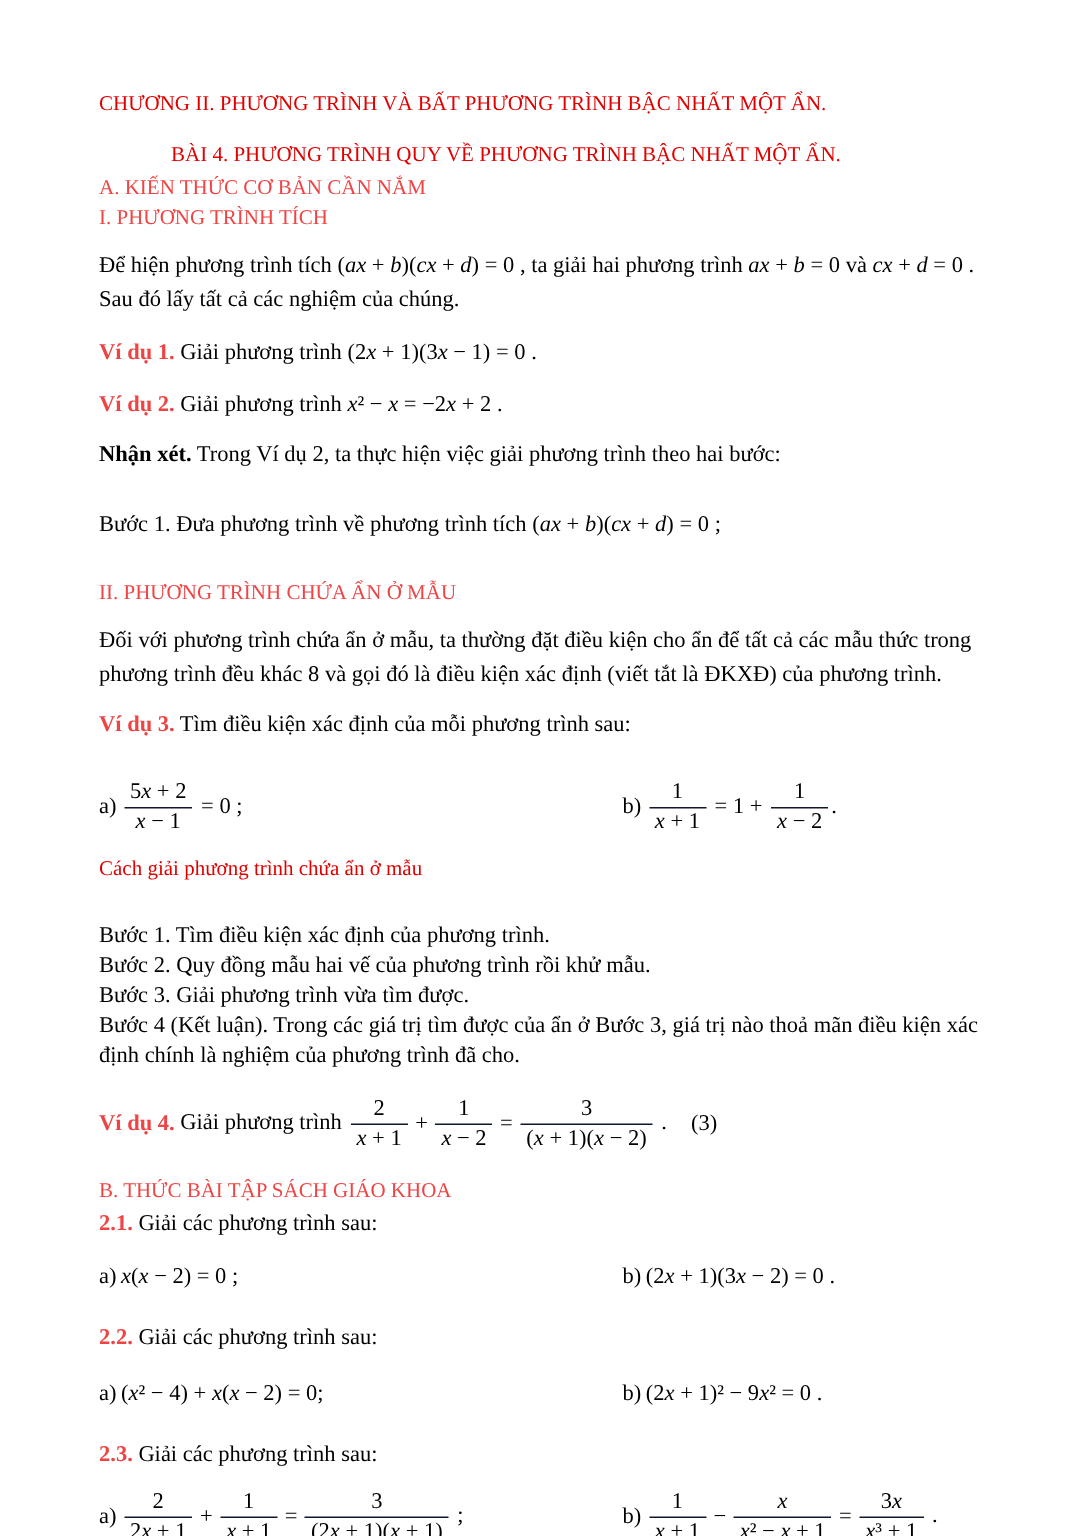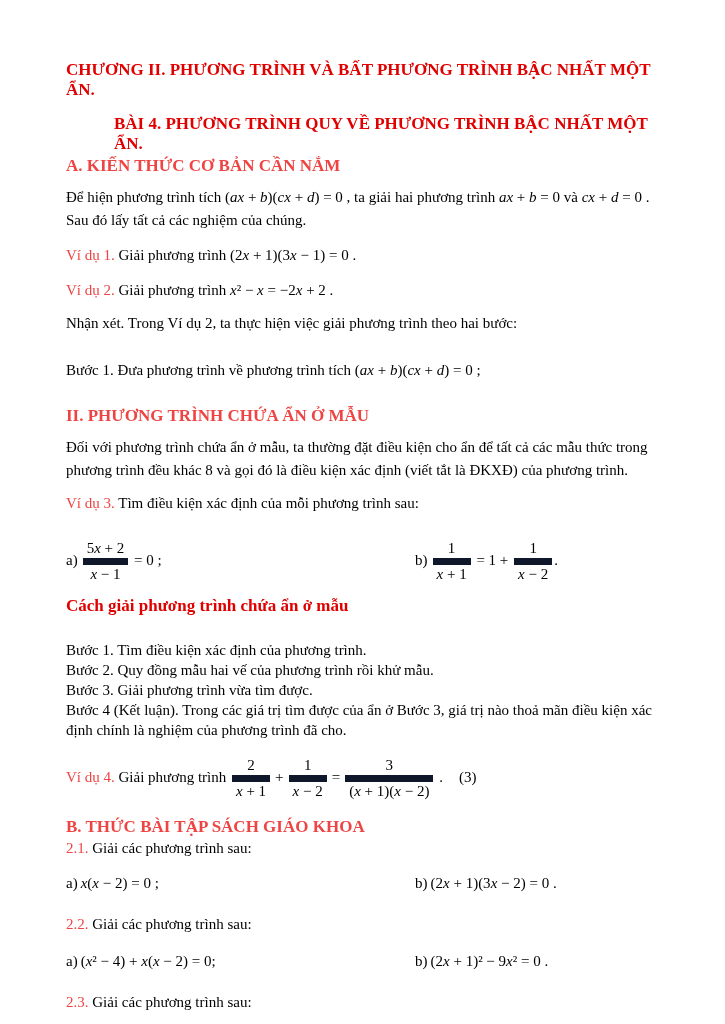--- a/index.html
+++ b/index.html
@@ -2,53 +2,54 @@
 <html lang="vi"><head>
 <meta charset="utf-8">
 <style>
   html,body { margin:0; padding:0; }
   body {
     width:725px; height:1024px; background:#ffffff; overflow:hidden;
     font-family:"Liberation Serif", serif; font-size:15px; color:#000;
   }
   .page { padding:60px 64px 0 66px; }
   h1,h2,h3,p,div { margin:0; }
-  .hline { font-size:17px; line-height:20px; font-weight:bold; }
+  .hline { font-size:14px; line-height:20px; font-weight:normal; }
   .red  { color:#e00000; }
   .blue { color:#ef4444; }
-  .b    { font-weight:normal;margin-top:40px; }
+  .b    { font-weight:bold;margin-top:40px; }
   .lesson   { margin:14px 0 2px 48px; }
   .para     { line-height:23px; }
   .mt8  { margin-top:24px; }
   .mt10 { margin-top:10px; }
   .mt12 { margin-top:12px; }
   .mt14 { margin-top:14px;justify-content:flex-end; }
   .mt16 { margin-top:16px; }
   .mt18 { margin-top:18px; }
   .math i { font-style:italic; }
   .frac { display:inline-block; vertical-align:middle; text-align:center; margin:0 2px; }
-  .frac .num { display:block; border-bottom:7px solid #0f172a; padding:0 4px; line-height:19px; }
+  .frac .num { display:block; border-bottom:1px solid #0f172a; padding:0 4px; line-height:19px; }
   .frac .den { display:block; padding:0 4px; line-height:19px; }
   .op  { padding:0 3px; }
   .row2 { display:flex; align-items:center; }
   .cell-a { flex:0 0 349px; }
   .cell-b { flex:1; }
   .fracline { line-height:21px; }
   .steps p { line-height:20px; }
   .tag { margin-left:16px; }
   .marker { margin-right:3px; }
 </style>
 </head>
 <body>
 
 <div class="page">
 
   <h1 class="hline red">CHƯƠNG II. PHƯƠNG TRÌNH VÀ BẤT PHƯƠNG TRÌNH BẬC NHẤT MỘT ẨN.</h1>
   <h2 class="hline red lesson">BÀI 4. PHƯƠNG TRÌNH QUY VỀ PHƯƠNG TRÌNH BẬC NHẤT MỘT ẨN.</h2>
   <h3 class="hline blue">A. KIẾN THỨC CƠ BẢN CẦN NẮM</h3>
+  <h3 class="hline blue">I. PHƯƠNG TRÌNH TÍCH</h3>
 
   <p class="para mt10"><span>Để hiện phương trình tích </span><span class="math">(<i>ax</i> + <i>b</i>)(<i>cx</i> + <i>d</i>) = 0</span><span> , ta giải hai phương trình </span><span class="math"><i>ax</i> + <i>b</i> = 0</span><span> và </span><span class="math"><i>cx</i> + <i>d</i> = 0</span><span> . Sau đó lấy tất cả các nghiệm của chúng.</span></p>
 
   <p class="para mt12"><span class="blue b">Ví dụ 1.</span><span> Giải phương trình </span><span class="math">(2<i>x</i> + 1)(3<i>x</i> − 1) = 0</span><span> .</span></p>
 
   <p class="para mt12"><span class="blue b">Ví dụ 2.</span><span> Giải phương trình </span><span class="math"><i>x</i>² − <i>x</i> = −2<i>x</i> + 2</span><span> .</span></p>
 
   <p class="para mt10"><span class="b">Nhận xét.</span><span> Trong Ví dụ 2, ta thực hiện việc giải phương trình theo hai bước:</span></p>
 
   <p class="para mt8"><span>Bước 1. Đưa phương trình về phương trình tích </span><span class="math">(<i>ax</i> + <i>b</i>)(<i>cx</i> + <i>d</i>) = 0</span><span> ;</span></p>

